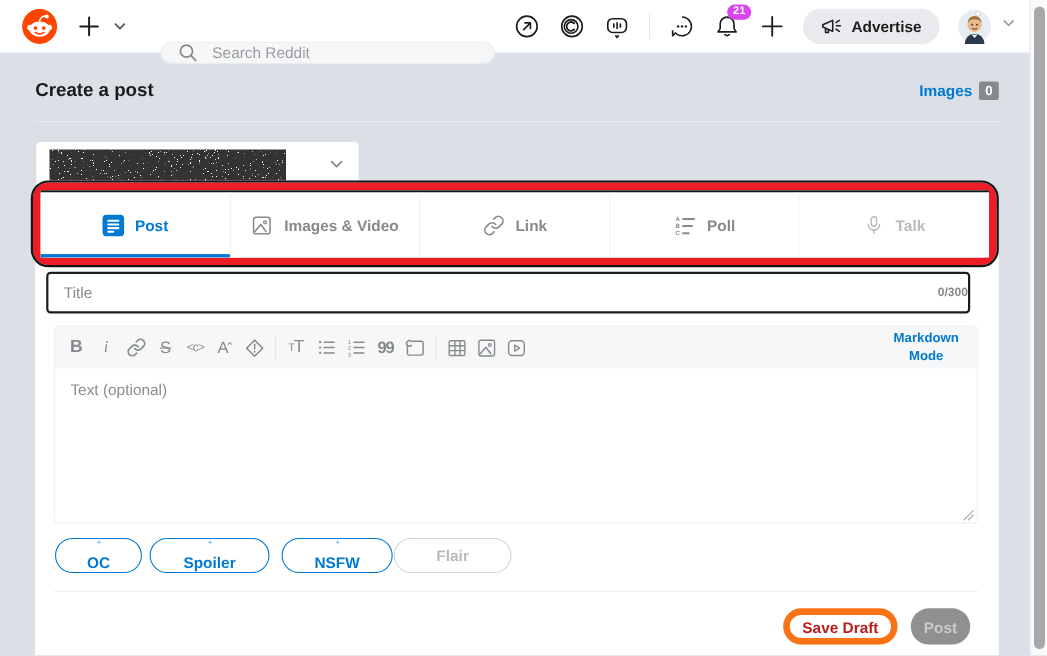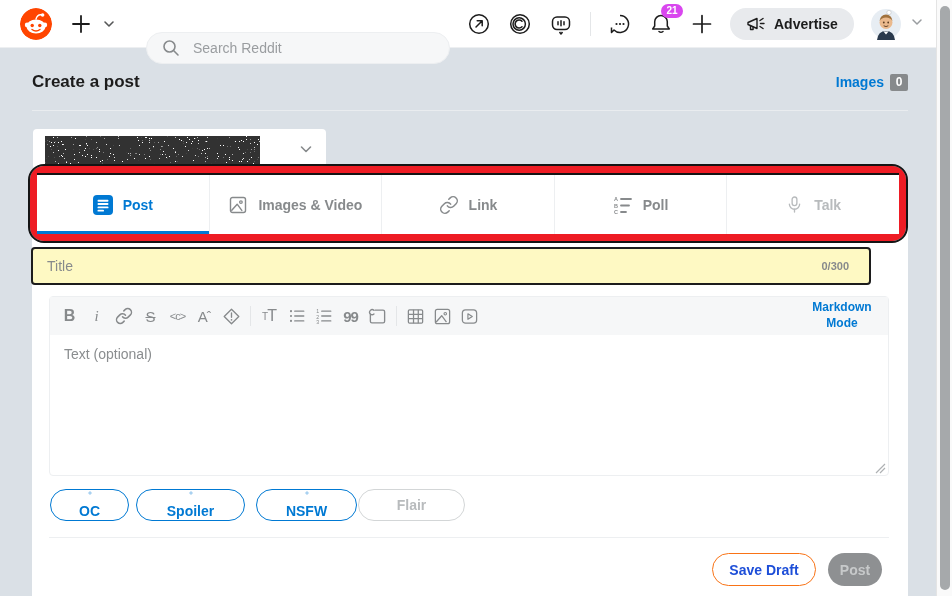--- a/index.html
+++ b/index.html
@@ -4,21 +4,21 @@
 <style>
   html,body{margin:0;padding:0;background:#dae0e6;font-family:"Liberation Sans",sans-serif;}
   .stage{position:relative;width:952px;height:596px;overflow:hidden;background:#dae0e6;}
 
   
   .header{position:absolute;left:0;top:0;width:952px;height:48px;background:#fff;border-bottom:1px solid #edeff1;display:flex;align-items:center;box-sizing:border-box;padding:0 34px 0 20px;z-index:5;}
   .logo{width:32px;height:32px;border-radius:50%;flex:0 0 auto;cursor:pointer;}
   .hbtn{display:flex;align-items:center;justify-content:center;background:none;border:none;padding:0;cursor:pointer;color:#1c1c1c;}
   .plus-btn{margin-left:18px;}
   .chev-btn{margin-left:10px;color:#565758;}
-  .search{margin-left:30px;width:316px;height:32px;background:#f6f7f8;border:1px solid #edeff1;border-radius:18px;display:flex;align-items:center;padding:0 14px;box-sizing:border-box;margin-top:48px;}
+  .search{margin-left:30px;width:316px;height:20px;background:#f6f7f8;border:1px solid #edeff1;border-radius:18px;display:flex;align-items:center;padding:0 14px;box-sizing:border-box;margin-top:48px;}
   .search input{border:none;outline:none;background:transparent;font-size:14px;color:#1c1c1c;margin-left:10px;width:240px;font-family:"Liberation Sans",sans-serif;}
   .search input::placeholder{color:#9a9da0;}
   .hicons{margin-left:auto;display:flex;align-items:center;}
   .hicon{width:24px;height:24px;margin-left:17px;position:relative;color:#1c1c1c;}
   .hsep{width:1px;height:24px;background:#e4e6e8;margin-left:17px;}
   .badge{position:absolute;top:-8px;left:12px;min-width:14px;padding:1px 4px;background:#d946ef;border-radius:8px;color:#fff;font-size:10px;font-weight:700;text-align:center;line-height:12px;}
   .advertise{margin-left:16px;height:32px;border-radius:16px;background:#e8eaed;border:none;display:flex;align-items:center;gap:8px;padding:0 16px;font-size:14px;font-weight:700;color:#1c1c1c;cursor:pointer;font-family:"Liberation Sans",sans-serif;}
   .avatar{width:32px;height:32px;margin-left:16px;border-radius:4px;cursor:pointer;}
   .avchev{margin-left:8px;color:#9a9da0;}
 
@@ -41,24 +41,24 @@
   .annotation{position:absolute;left:30px;top:166px;width:862px;height:61px;border:7px solid #ee1c24;outline:2px solid #141414;border-radius:14px;background:#fff;z-index:2;}
   .tabbar{width:100%;height:100%;display:flex;border-top:2px solid #141414;box-sizing:border-box;background:#fff;}
   .tab{flex:1;display:flex;align-items:center;justify-content:center;gap:10px;position:relative;border-right:1px solid #edeff1;cursor:pointer;font-size:14px;font-weight:700;color:#878a8c;background:#fff;}
   .tab:last-child{border-right:none;}
   .tab.active{color:#0079d3;}
   .tab.active .underline{position:absolute;left:0;right:0;bottom:0;height:3px;background:#0079d3;}
   .tab.disabled{color:#b8bbbd;}
   .tab .ticon{display:flex;align-items:center;}
 
   
-  .title-field{position:absolute;left:31px;top:247px;width:840px;height:38px;border:2px solid #1c1c1c;border-radius:4px;background:#fef9c3;display:flex;align-items:center;box-sizing:border-box;z-index:3;}
+  .title-field{position:absolute;left:42px;top:247px;width:840px;height:38px;border:2px solid #1c1c1c;border-radius:4px;background:#ffffff;display:flex;align-items:center;box-sizing:border-box;z-index:3;}
   .title-field input{flex:1;border:none;outline:none;font-size:14px;padding:0 0 0 14px;color:#1c1c1c;background:transparent;font-family:"Liberation Sans",sans-serif;}
   .title-field input::placeholder{color:#878a8c;}
-  .counter{font-size:11px;font-weight:700;color:#878a8c;padding-right:20px;}
+  .counter{font-size:11px;font-weight:700;color:#878a8c;padding-right:0;}
 
   
   .editor{position:absolute;left:49px;top:296px;width:840px;height:180px;border:1px solid #edeff1;border-radius:4px;box-sizing:border-box;background:#fff;}
   .toolbar{height:38px;background:#f6f7f8;display:flex;align-items:center;padding:0 8px 0 6px;}
   .tbtn{width:27px;height:27px;border:none;background:none;display:flex;align-items:center;justify-content:center;color:#878a8c;cursor:pointer;padding:0;font-family:"Liberation Sans",sans-serif;}
   .tbtn .g-bold{font-size:16px;font-weight:700;}
   .tbtn .g-italic{font-size:15px;font-style:italic;font-family:"Liberation Serif",serif;}
   .tbtn .g-strike{font-size:15px;text-decoration:line-through;}
   .tbtn .g-code{font-size:11px;letter-spacing:-1px;}
   .tbtn .g-sup{font-size:15px;}
@@ -73,21 +73,21 @@
   .bodywrap textarea::placeholder{color:#8a8d8f;}
   .resize-handle{position:absolute;right:2px;bottom:2px;}
 
   
   .pill{position:absolute;top:489px;height:32px;border-radius:16px;background:#fff;display:flex;align-items:center;justify-content:center;gap:8px;font-size:14px;font-weight:700;cursor:pointer;box-sizing:border-box;font-family:"Liberation Sans",sans-serif;flex-direction:column;}
   .pill.blue{border:1px solid #0079d3;color:#0079d3;}
   .pill.gray{border:1px solid #d3d6d7;color:#b8bbbd;gap:47px;}
   .hr2{position:absolute;left:49px;top:537px;width:840px;height:1px;background:#edeff1;}
 
   
-  .save-draft{position:absolute;left:712px;top:553px;width:104px;height:33px;border-radius:17px;border:1px solid #f97316;background:#fff;color:#1d4ed8;font-size:14px;font-weight:700;cursor:pointer;font-family:"Liberation Sans",sans-serif;}
+  .save-draft{position:absolute;left:712px;top:553px;width:104px;height:33px;border-radius:17px;border:6px solid #f97316;background:#fff;color:#b91c1c;font-size:14px;font-weight:700;cursor:pointer;font-family:"Liberation Sans",sans-serif;}
   .post-btn{position:absolute;left:828px;top:553px;width:54px;height:33px;border-radius:17px;border:none;background:#8e9092;color:#c7c9ca;font-size:14px;font-weight:700;cursor:default;font-family:"Liberation Sans",sans-serif;}
 
   
   .scrollbar{position:absolute;right:0;top:0;width:16px;height:596px;background:#fafafa;border-left:1px solid #e4e4e4;box-sizing:border-box;z-index:10;}
   .thumb{position:absolute;left:3px;top:6px;width:10px;height:584px;background:#a6a9ab;border-radius:5px;}
 </style>
 </head>
 <body>
 
 <div class="stage">

